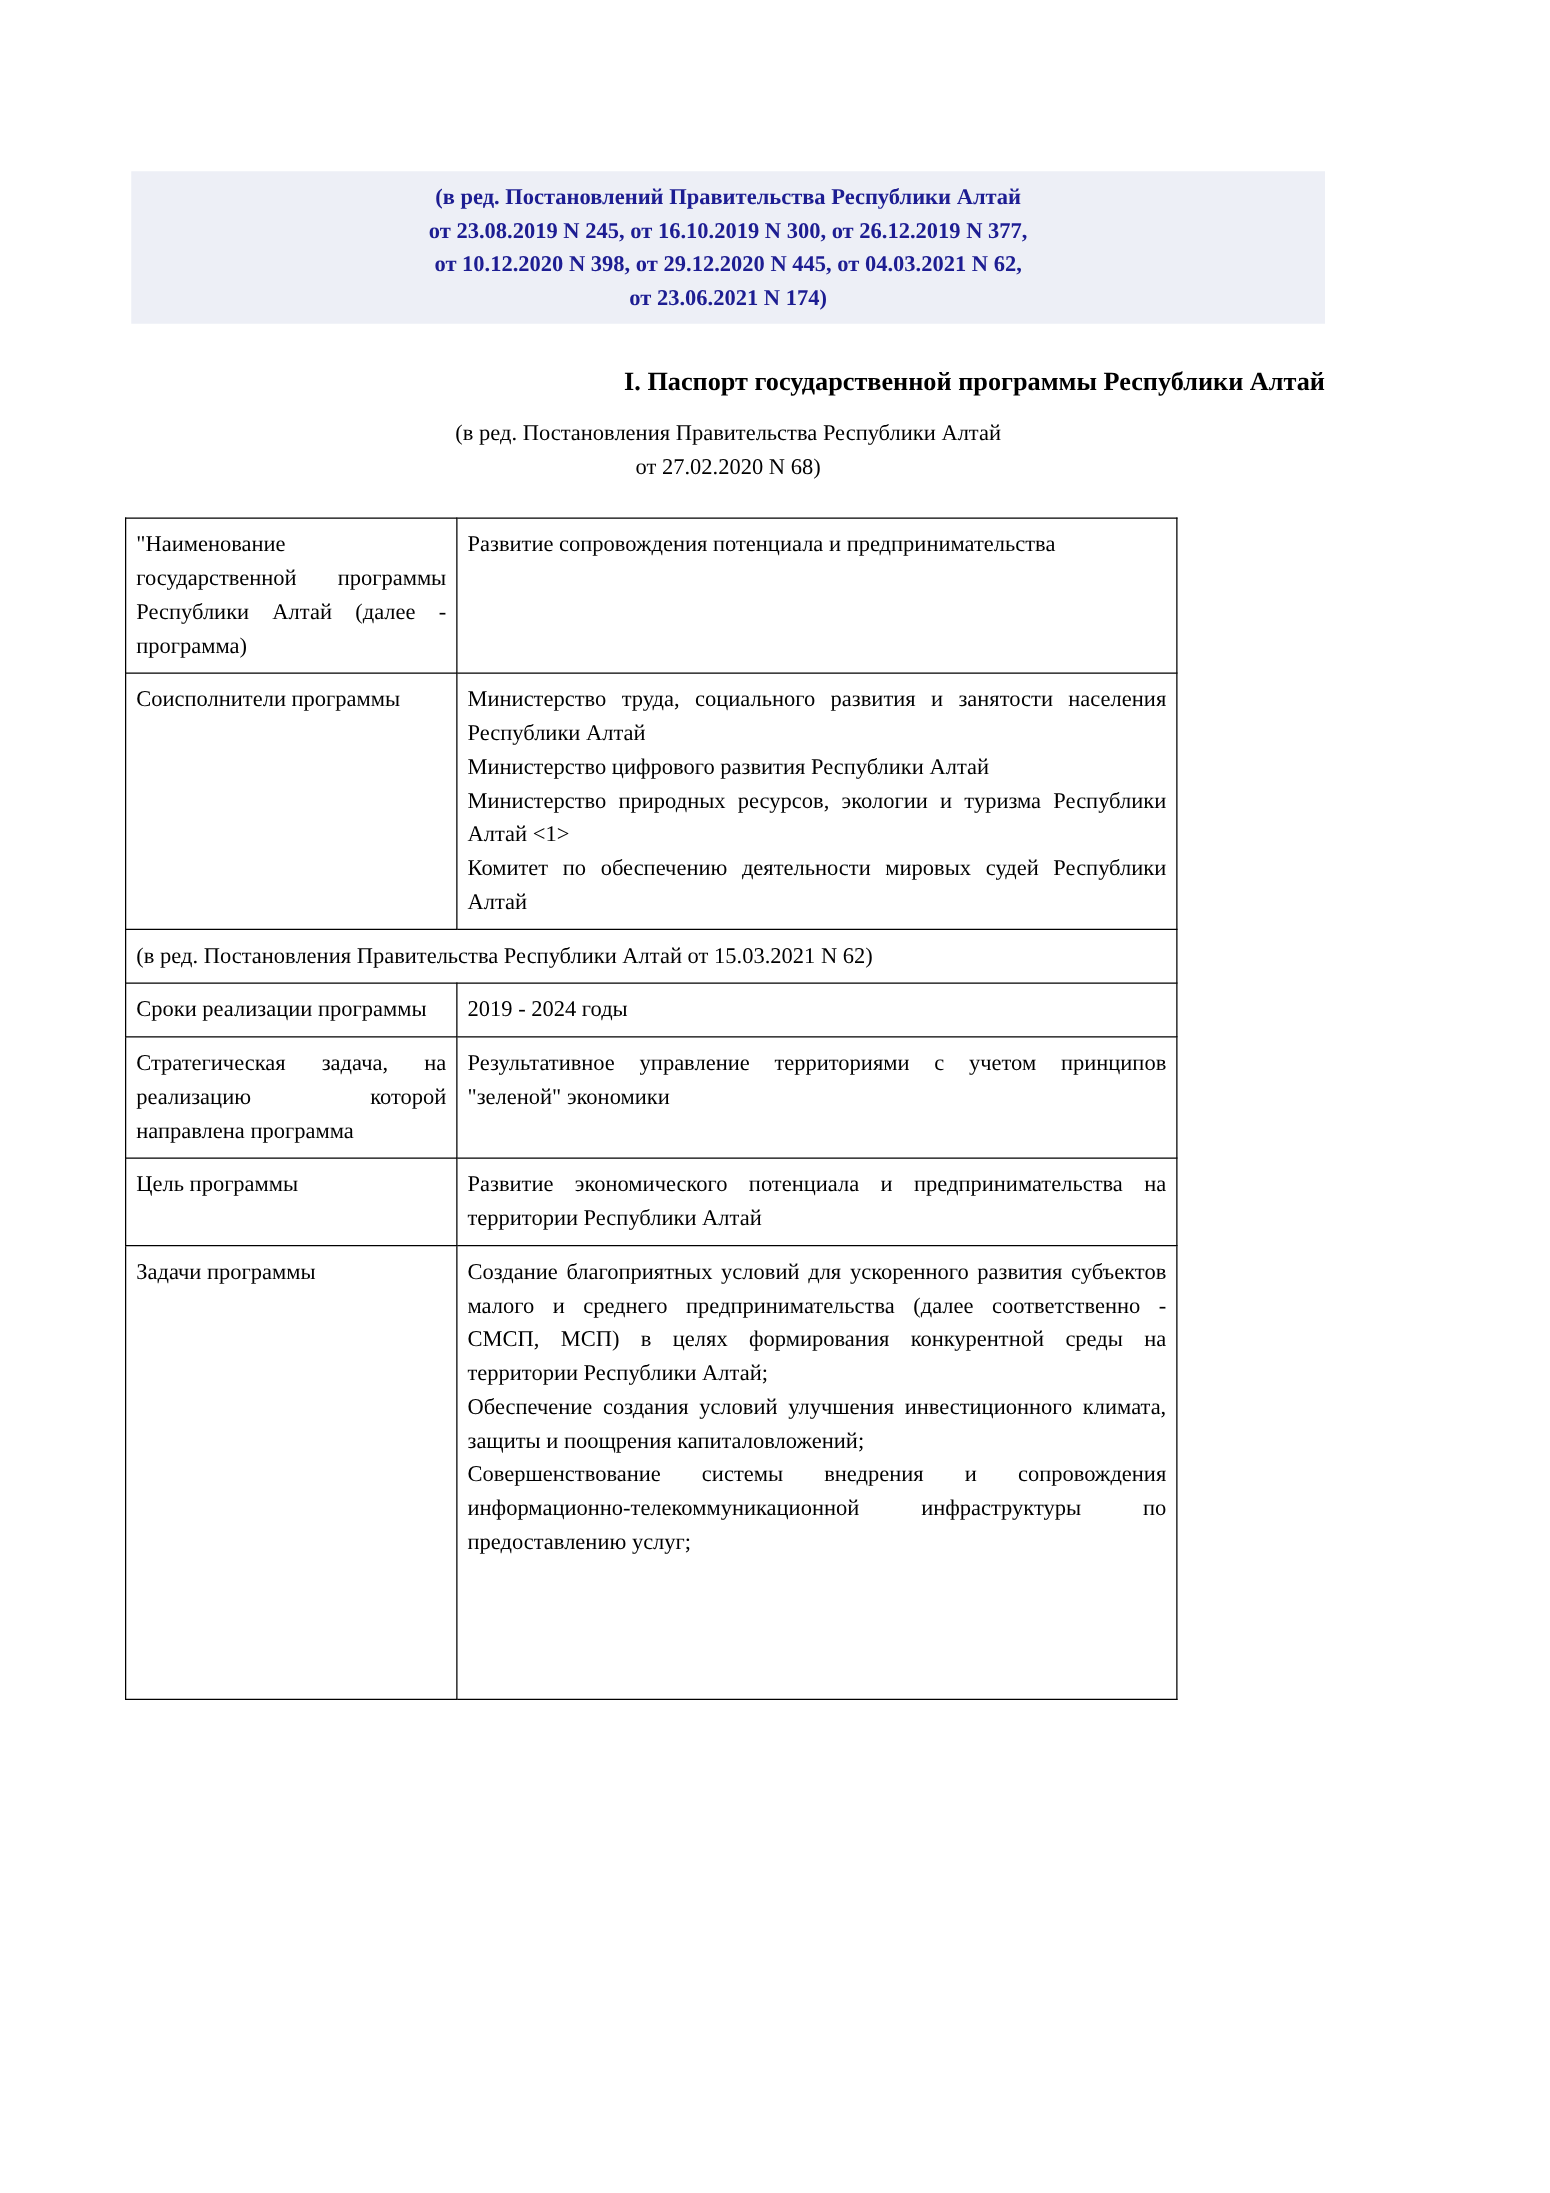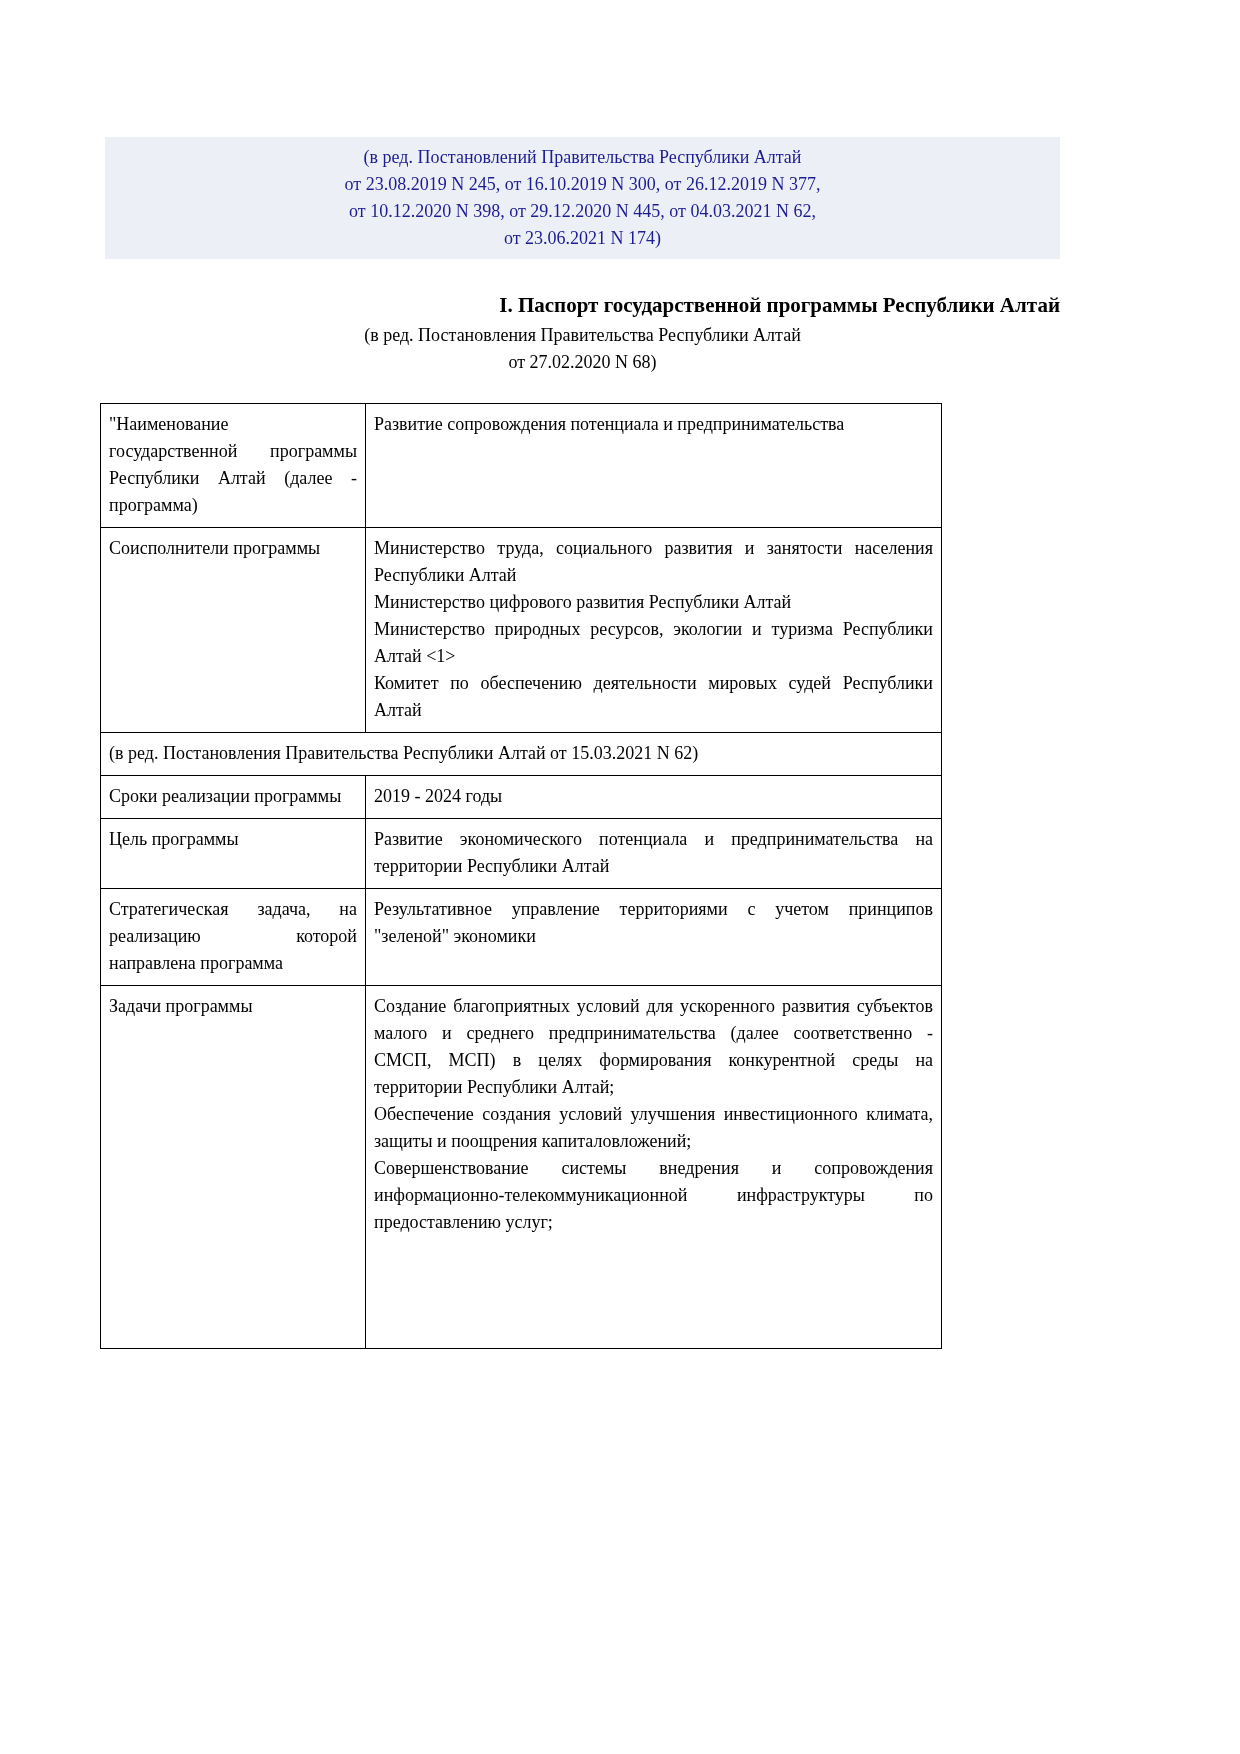--- a/index.html
+++ b/index.html
@@ -20,32 +20,33 @@
   .amend-block {
     margin-left: 105px;
     width: 955px;
     box-sizing: border-box;
     background: #edeff6;
     color: #1d1d92;
     text-align: center;
     font-size: 18px;
     line-height: 27px;
     padding: 7px 10px;
+    font-weight: bold;
   }
   .amend-line { white-space: nowrap; }
   .section-title {
     margin: 32px 0 0 105px;
     width: 955px;
     text-align: right;
     font-size: 21px;
     font-weight: bold;
     line-height: 28px;
   }
   .section-subtitle {
-    margin: 3px 0 0 105px;
+    margin: 14px 0 0 105px;
     width: 955px;
     text-align: center;
     font-size: 18px;
     line-height: 27px;
   }
   table.passport {
     margin: 27px 0 0 100px;
     border-collapse: collapse;
     width: 841px;
     table-layout: fixed;
@@ -123,33 +124,33 @@
         <td>
           <p>Сроки реализации программы</p>
         </td>
         <td>
           <p>2019 - 2024 годы</p>
         </td>
       </tr>
 
       <tr>
         <td>
-          <p>Цель программы</p>
+          <p>Стратегическая задача, на реализацию которой направлена программа</p>
         </td>
         <td>
-          <p>Развитие экономического потенциала и предпринимательства на территории Республики Алтай</p>
+          <p>Результативное управление территориями с учетом принципов "зеленой" экономики</p>
         </td>
       </tr>
 
       <tr>
         <td>
-          <p>Стратегическая задача, на реализацию которой направлена программа</p>
+          <p>Цель программы</p>
         </td>
         <td>
-          <p>Результативное управление территориями с учетом принципов "зеленой" экономики</p>
+          <p>Развитие экономического потенциала и предпринимательства на территории Республики Алтай</p>
         </td>
       </tr>
 
       <tr class="last-row">
         <td>
           <p>Задачи программы</p>
         </td>
         <td>
           <p>Создание благоприятных условий для ускоренного развития субъектов малого и среднего предпринимательства (далее соответственно - СМСП, МСП) в целях формирования конкурентной среды на территории Республики Алтай;</p>
           <p>Обеспечение создания условий улучшения инвестиционного климата, защиты и поощрения капиталовложений;</p>

